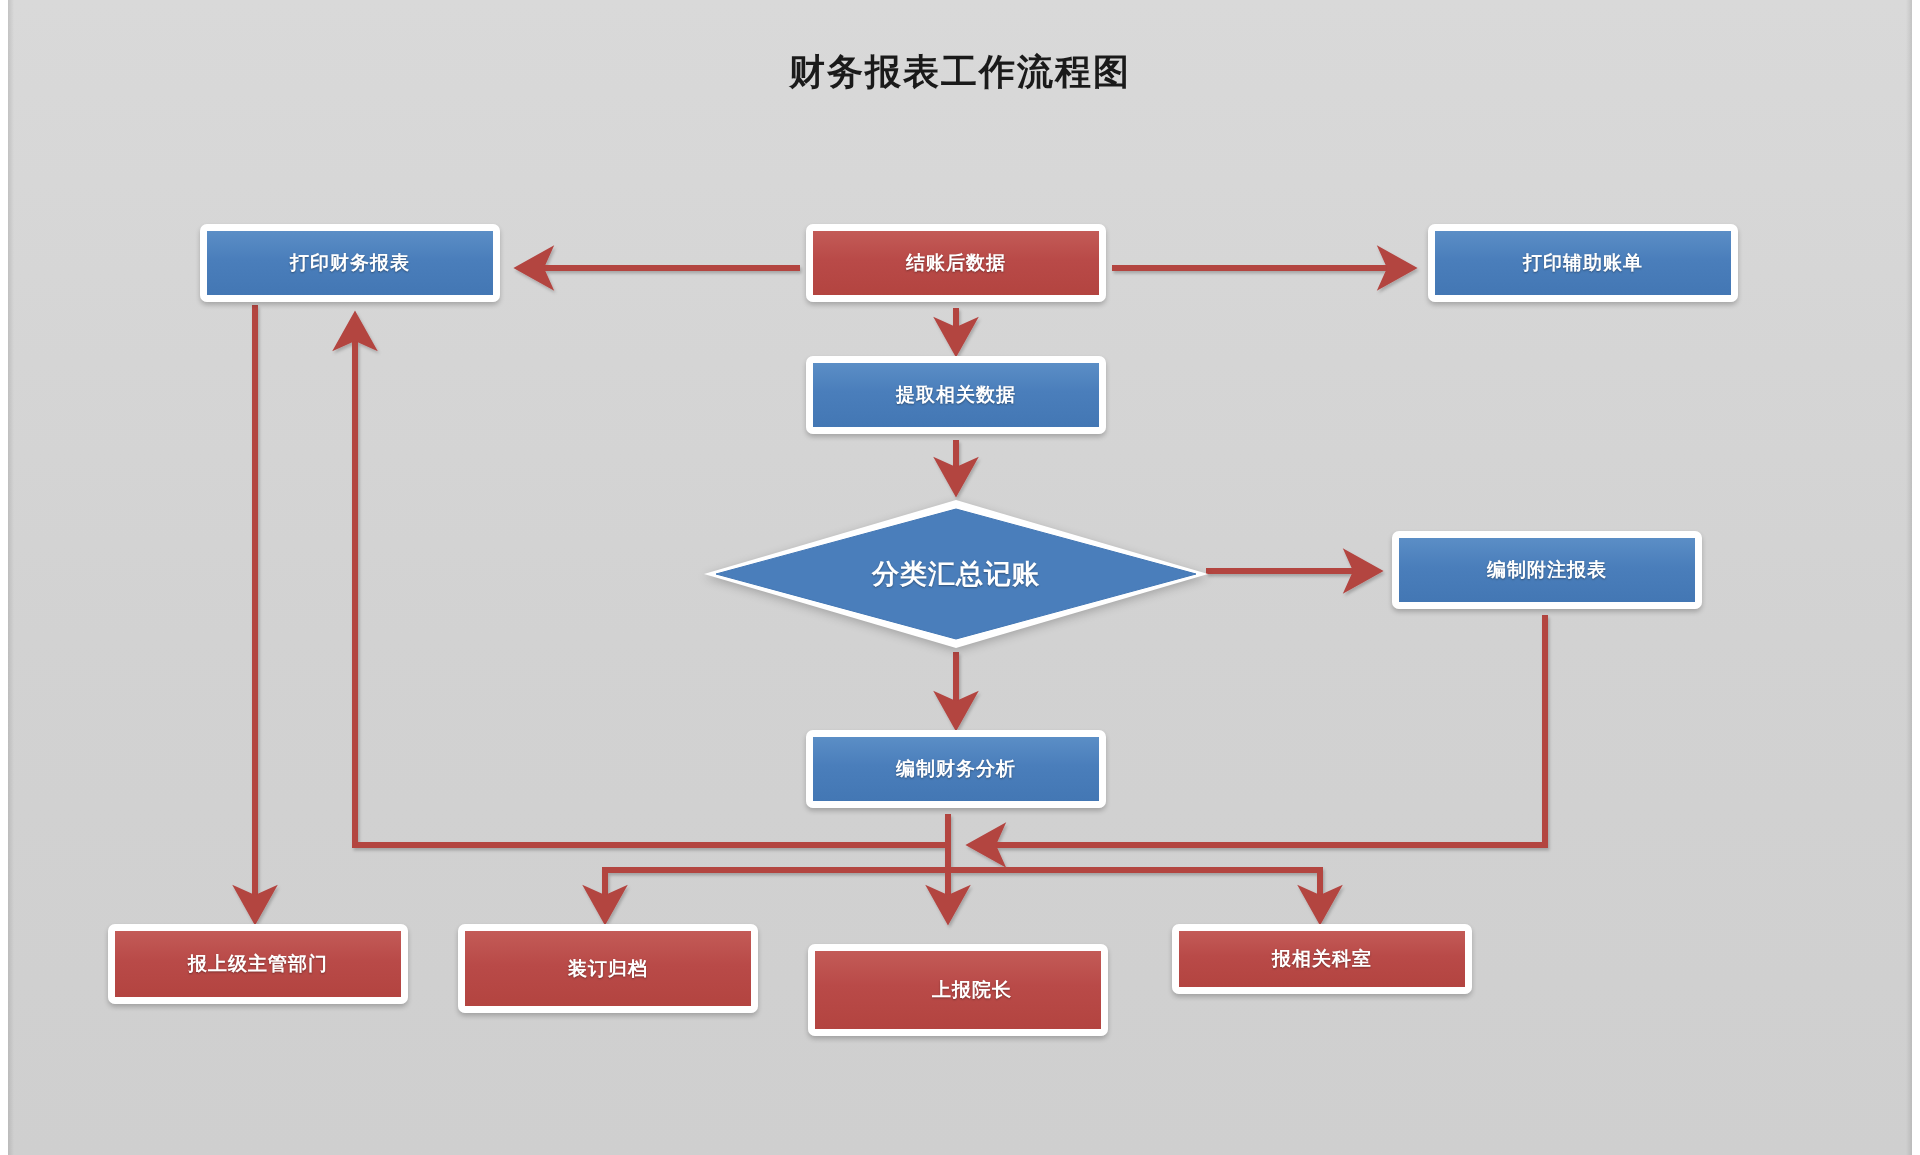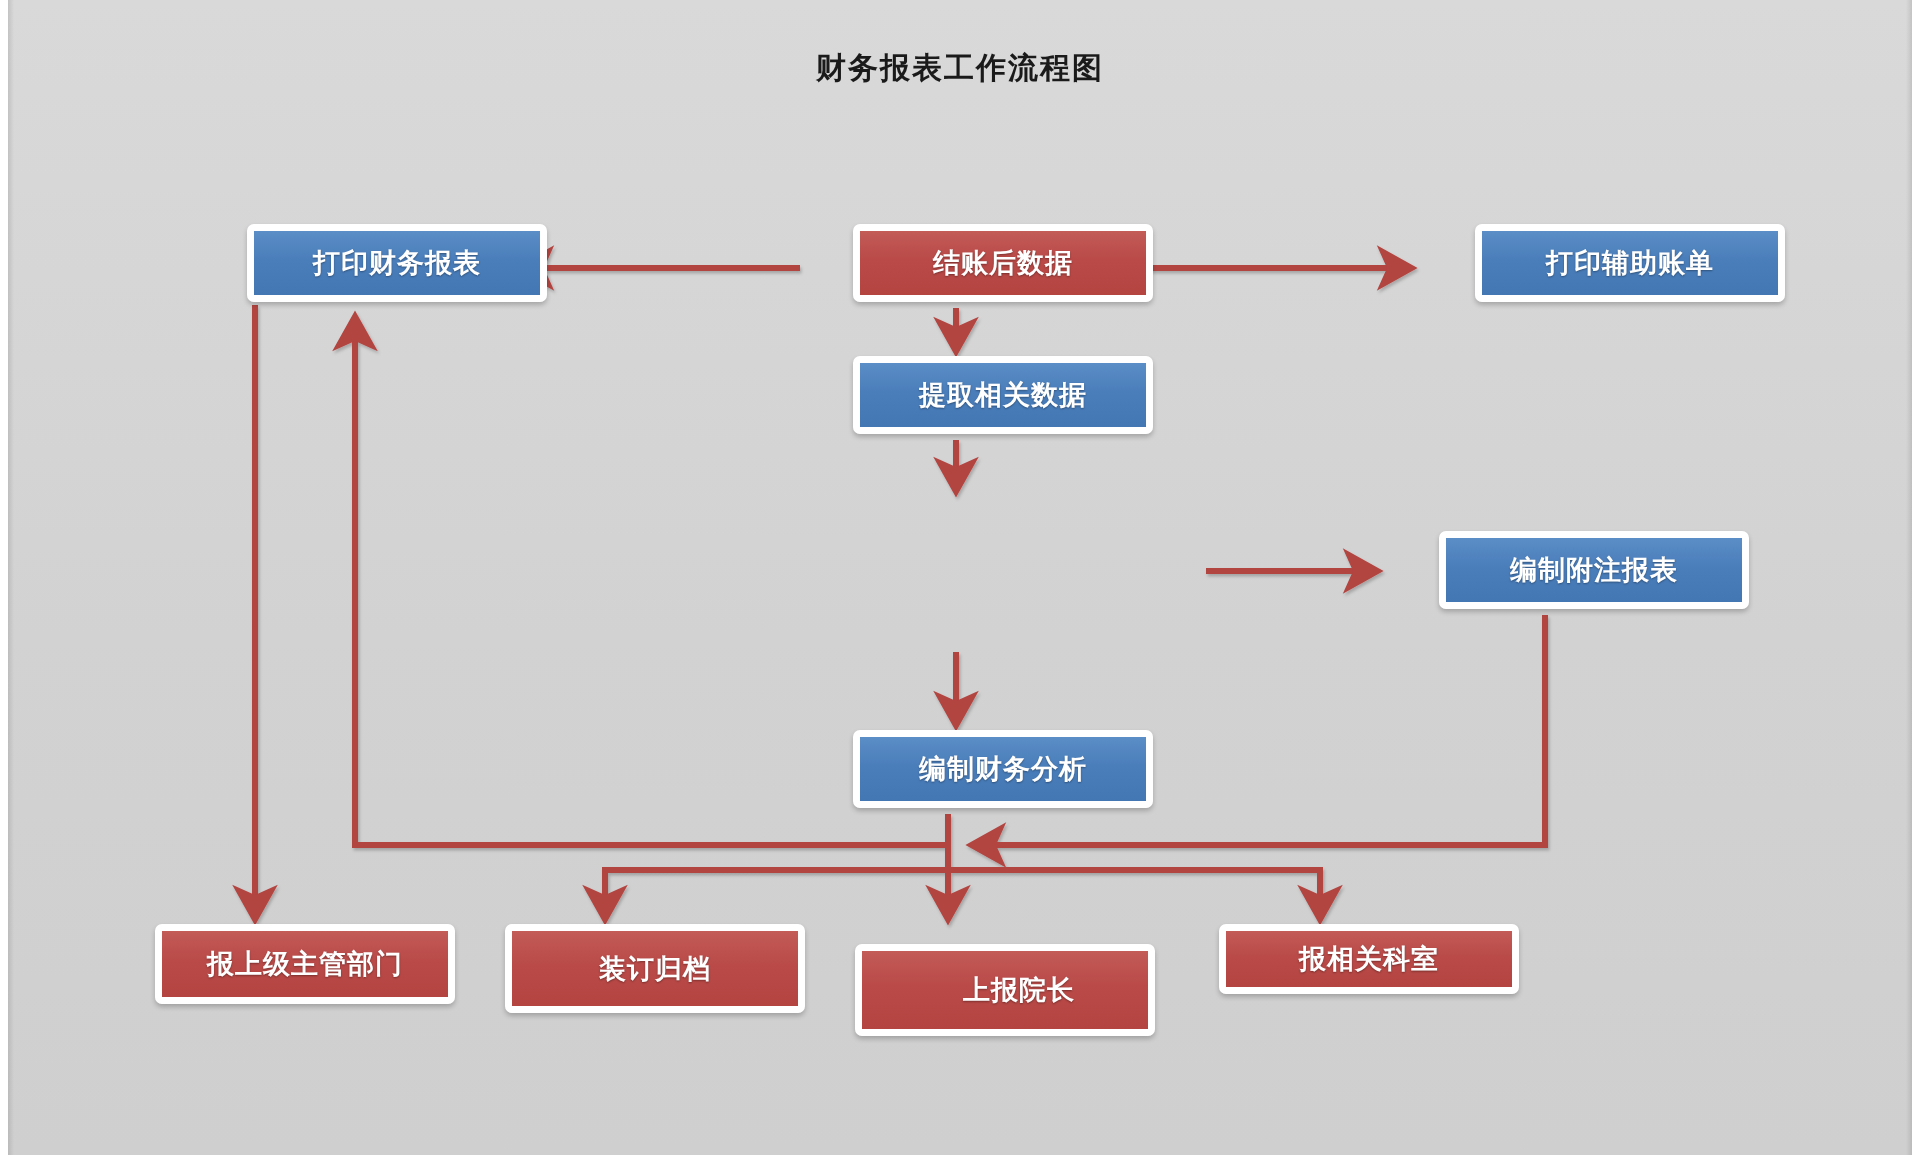--- a/index.html
+++ b/index.html
@@ -40,45 +40,44 @@
     background: linear-gradient(270deg, rgba(0,0,0,0.10), rgba(0,0,0,0));
     pointer-events: none;
   }
 
   #title {
     position: absolute;
     left: 0;
     top: 48px;
     width: 1920px;
     text-align: center;
-    font-size: 30px;
+    font-size: 36px;
     font-weight: bold;
     color: #1a1a1a;
     letter-spacing: 2px;
     white-space: nowrap;
   }
 
   
   .node {
     position: absolute;
     box-sizing: border-box;
     display: flex;
     align-items: center;
     justify-content: center;
     color: #ffffff;
-    font-size: 27px;
+    font-size: 19px;
     font-weight: bold;
     letter-spacing: 1px;
     white-space: nowrap;
     border: 7px solid #ffffff;
     border-radius: 7px;
     box-shadow: 0 3px 5px rgba(0,0,0,0.22);
     text-shadow: 0 1px 2px rgba(0,0,0,0.35);
     z-index: 5;
-    margin-left: 47px;
   }
   .node.blue {
     background: linear-gradient(180deg, #5b8ec6 0%, #4a7ebb 45%, #4377b4 100%);
   }
   .node.red {
     background: linear-gradient(180deg, #c35b57 0%, #b94a48 45%, #b34440 100%);
   }
 
   
   .diamond-wrap {
@@ -169,20 +168,30 @@
   </div>
 
   <div class="node blue" style="left:1428px; top:224px; width:310px; height:78px;">
     <span>打印辅助账单</span>
   </div>
 
   <div class="node blue" style="left:806px; top:356px; width:300px; height:78px;">
     <span>提取相关数据</span>
   </div>
 
+  <div class="diamond-wrap" style="left:700px; top:496px; width:512px; height:156px;">
+    <svg width="512" height="156" viewBox="0 0 512 156">
+      <polygon points="256,4 508,78 256,152 4,78" fill="#ffffff"></polygon>
+      <polygon points="256,13 496,78 256,143 16,78" fill="#4a7ebb"></polygon>
+      <polygon points="256,13 496,78 256,143 16,78" fill="none" stroke="#4377b4" stroke-width="1"></polygon>
+    </svg>
+    <div class="diamond-label">
+      <span>分类汇总记账</span>
+    </div>
+  </div>
 
   <div class="node blue" style="left:1392px; top:531px; width:310px; height:78px;justify-content:center;">
     <span>编制附注报表</span>
   </div>
 
   <div class="node red" style="left:108px; top:924px; width:300px; height:80px;">
     <span>报上级主管部门</span>
   </div>
 
   <div class="node blue" style="left:806px; top:730px; width:300px; height:78px;">

